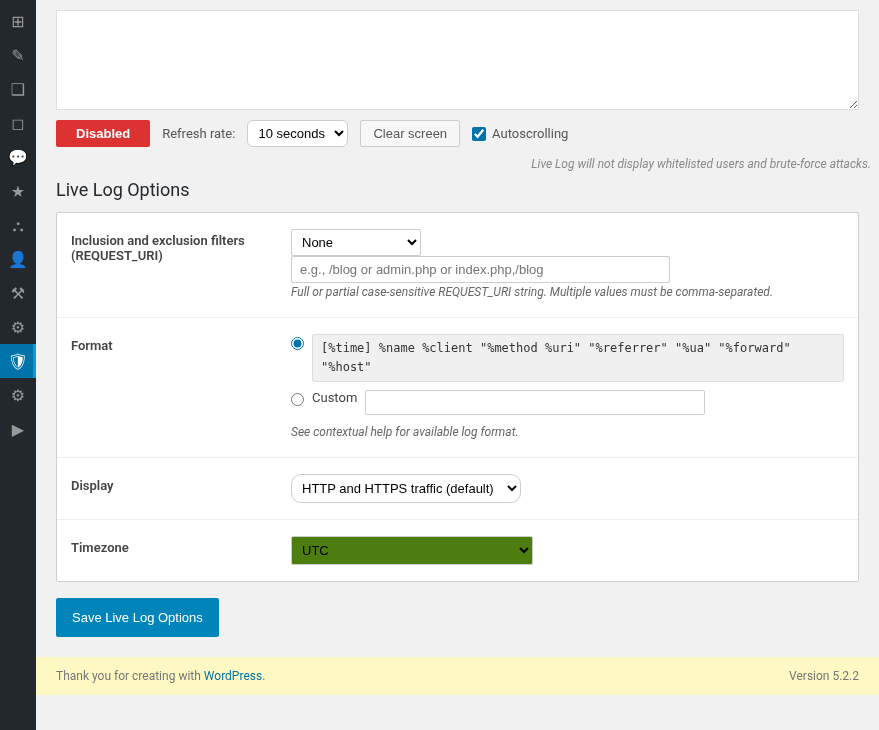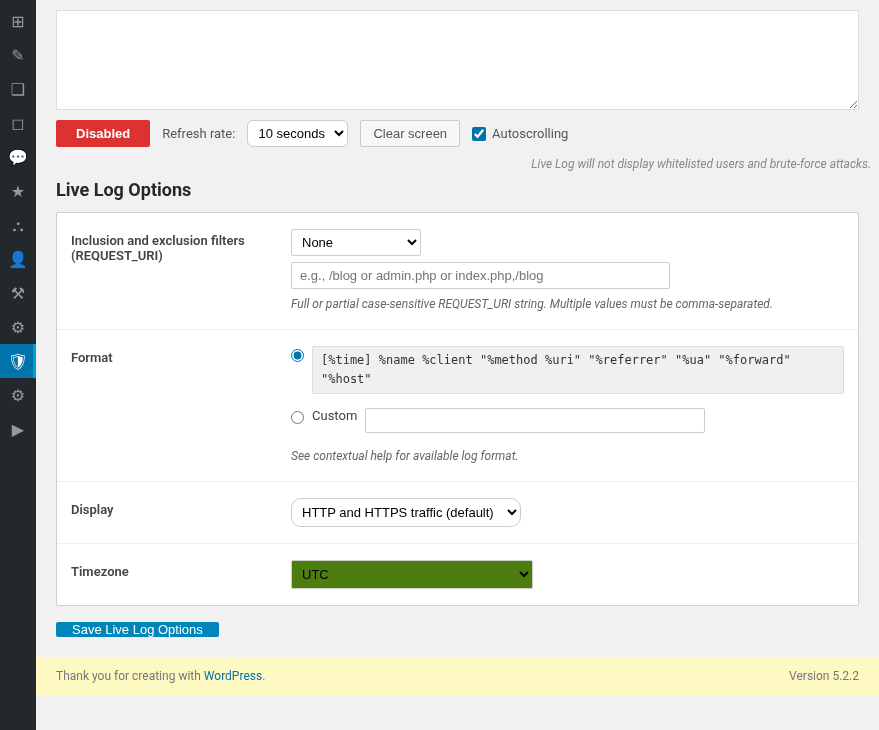--- a/index.html
+++ b/index.html
@@ -115,21 +115,21 @@
       font-size: 12px;
     }
 
     
     .live-log-options {
       padding: 0 20px 20px;
     }
 
     .section-title {
       font-size: 18px;
-      font-weight: 700;
+      font-weight: 400;
       color: #23282d;
       margin-bottom: 12px;
     }
 
     .options-table {
       border: 1px solid #ccd0d4;
       border-radius: 2px;
       background: #fff;
       width: 100%;
     }
@@ -148,21 +148,20 @@
       font-weight: 600;
       font-size: 13px;
       padding-top: 4px;
       color: #444;
     }
 
     .option-content {
       flex: 1;
       display: flex;
       flex-direction: column;
-      gap: 6px;
     }
 
     .filter-select {
       width: 130px;
       padding: 4px 6px;
       border: 1px solid #ccc;
       border-radius: 2px;
       font-size: 13px;
       background: #fff;
     }
@@ -229,21 +228,21 @@
       border: 1px solid #ccc;
       border-radius: 2px;
       font-size: 13px;
       background: #4d7c0f;
     }
 
     .save-btn {
       background: #0085ba;
       color: #fff;
       border: none;
-      padding: 0 16px;
+      padding: 12px 16px;
       font-size: 13px;
       cursor: pointer;
       border-radius: 2px;
       margin-top: 16px;
     }
 
     
     .footer {
       padding: 12px 20px;
       display: flex;

